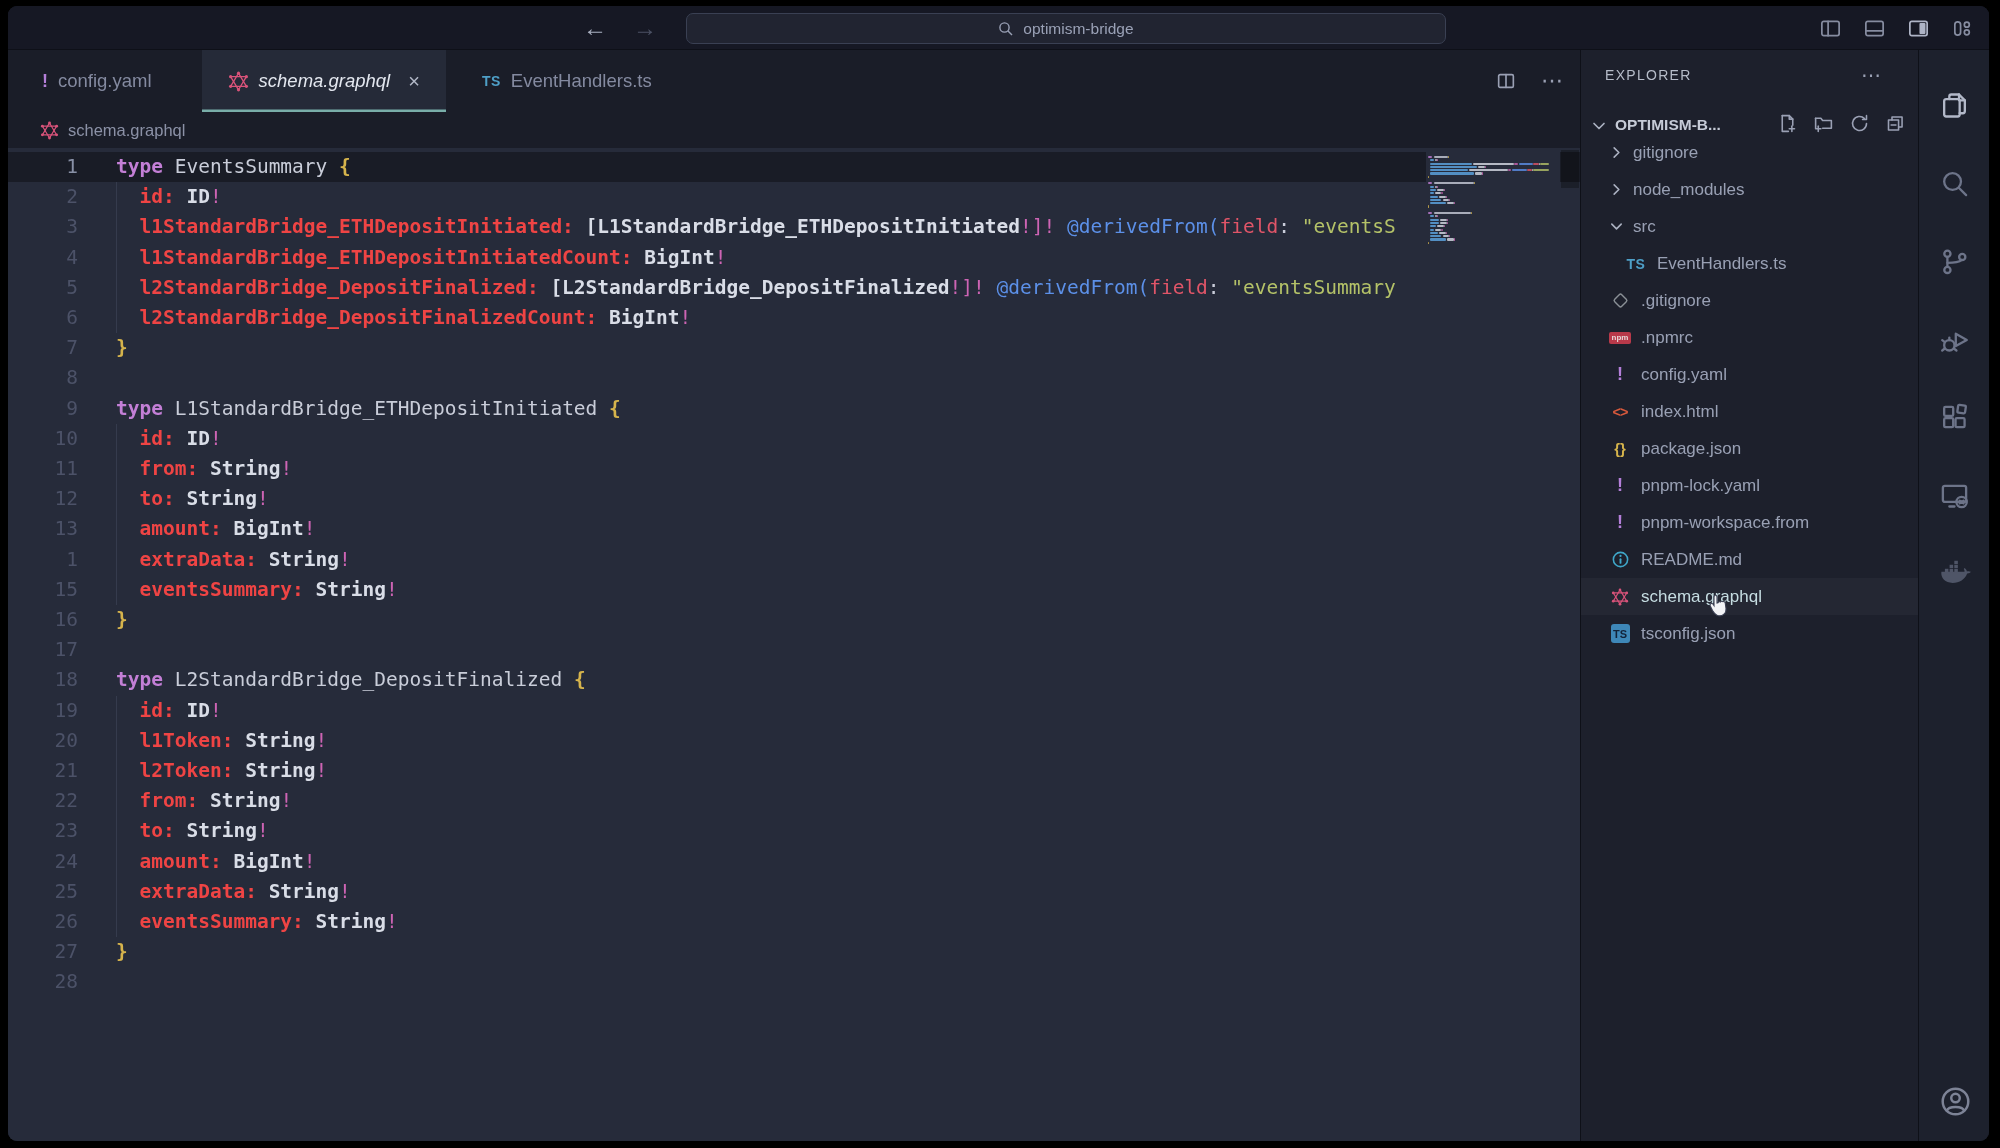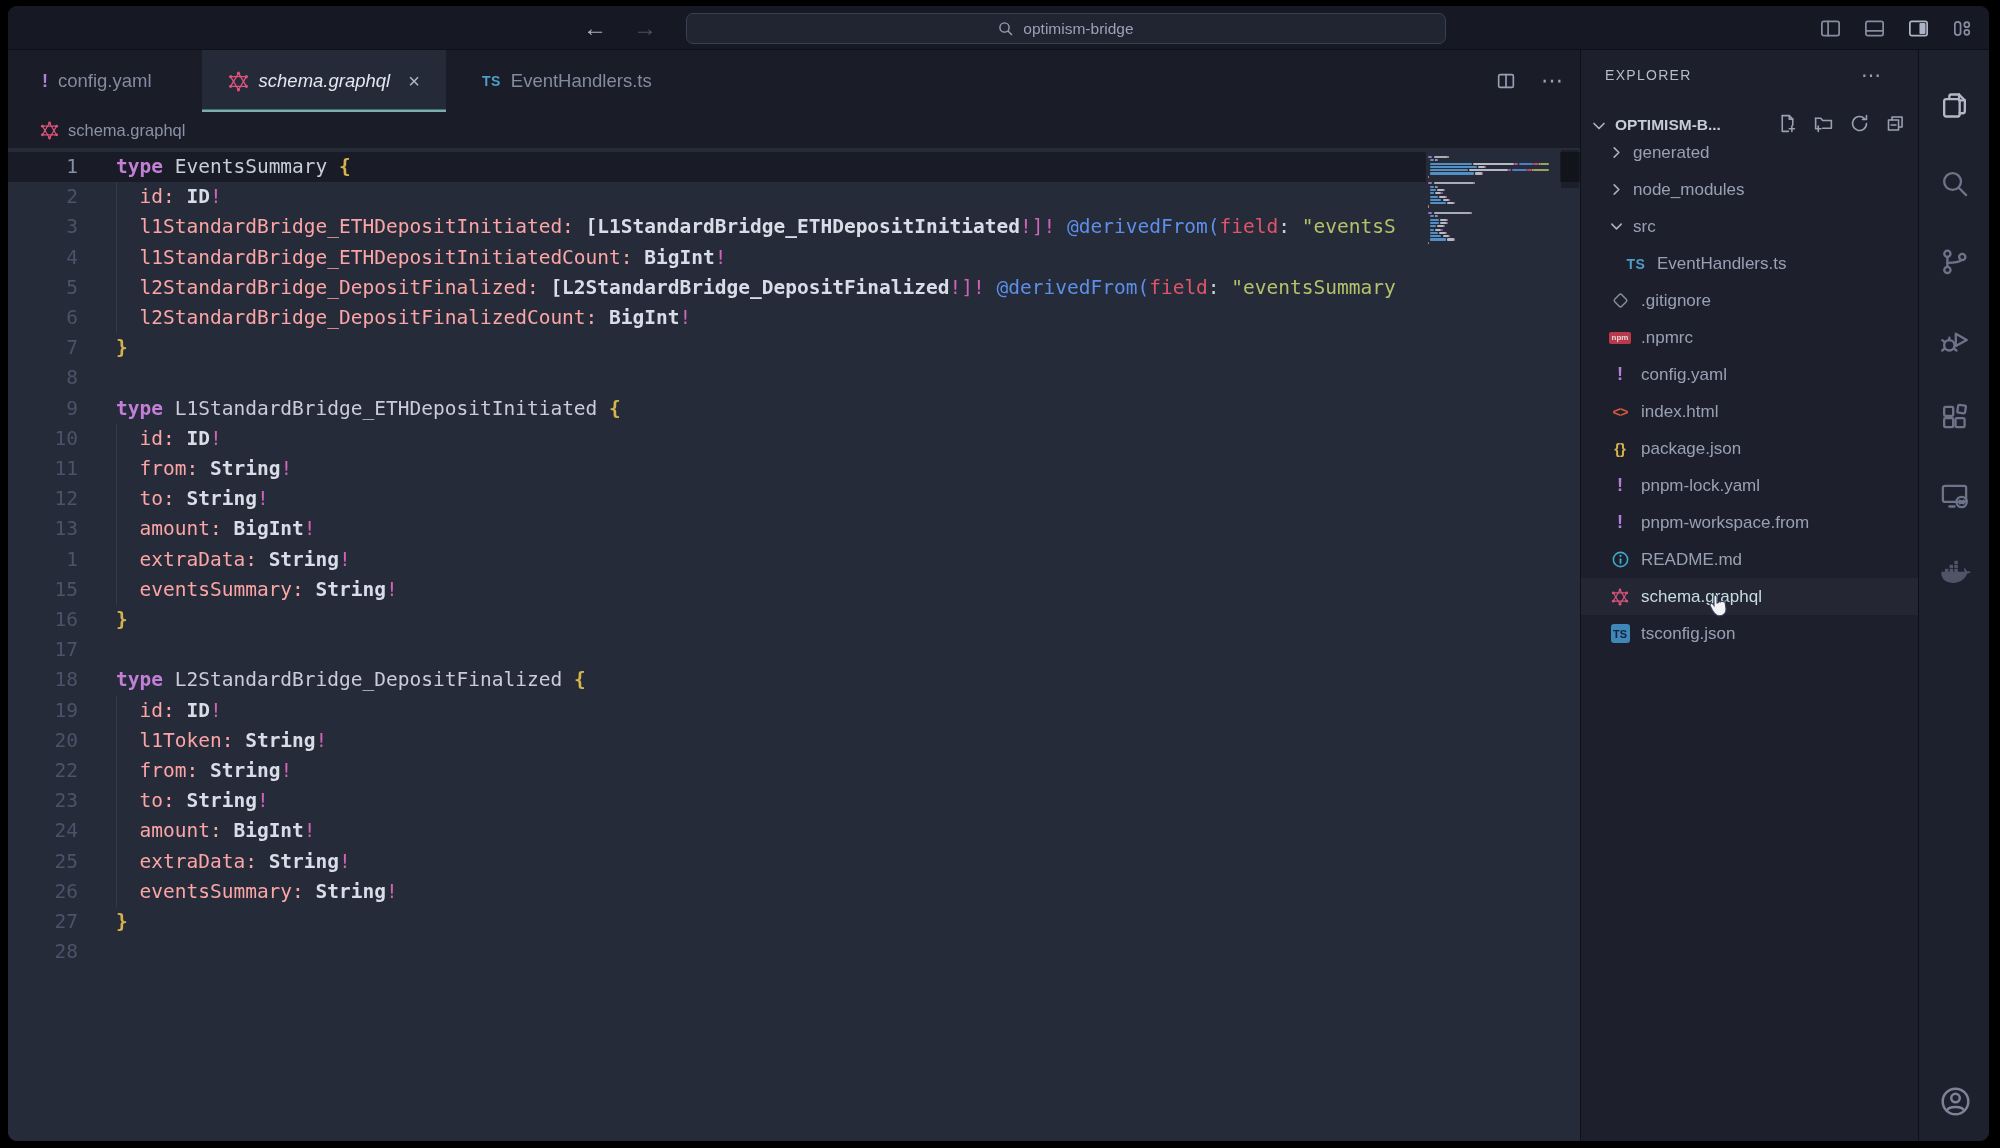--- a/index.html
+++ b/index.html
@@ -53,21 +53,21 @@
   .line { display:flex; white-space:pre; position:relative; }
   .line .num { width:70px; flex:none; text-align:right; color:#4c5268; }
   .line .content { padding-left:38px; flex:1; position:relative; }
   .line.current { background:#191c26; }
   .line.current .num { color:#8era0b6; color:#8890a6; }
   .line .guide { position:absolute; left:38px; top:0; bottom:0;
                  border-left:1px solid #353b4d; }
   .tok-kw   { color:#c37fd6; font-weight:bold; }
   .tok-typ  { color:#d9dde7; font-weight:bold; }
   .tok-brace{ color:#d6b44c; font-weight:bold; }
-  .tok-fld  { color:#fca5a5; }
+  .tok-fld  { color:#ef4444;font-weight:bold; }
   .tok-bang { color:#cd64b4; }
   .tok-dir  { color:#5c90e8; }
   .tok-arg  { color:#e05568; }
   .tok-str  { color:#b4c268; }
   .tok-pln  { color:#c9cdd9; }
 
   
   .minimap { position:absolute; top:0; right:20px; width:134px; bottom:0;
              background:#262b3a; padding-top:8px; }
   .mm-line { height:3.3px; white-space:nowrap; overflow:hidden; padding-left:2px; }
@@ -262,20 +262,21 @@
             <div class="line"><span class="num">11</span><span class="content"><i class="guide"></i><span class="tok-fld">  from:</span><span class="tok-typ"> String</span><span class="tok-bang">!</span></span></div>
             <div class="line"><span class="num">12</span><span class="content"><i class="guide"></i><span class="tok-fld">  to:</span><span class="tok-typ"> String</span><span class="tok-bang">!</span></span></div>
             <div class="line"><span class="num">13</span><span class="content"><i class="guide"></i><span class="tok-fld">  amount:</span><span class="tok-typ"> BigInt</span><span class="tok-bang">!</span></span></div>
             <div class="line"><span class="num">1</span><span class="content"><i class="guide"></i><span class="tok-fld">  extraData:</span><span class="tok-typ"> String</span><span class="tok-bang">!</span></span></div>
             <div class="line"><span class="num">15</span><span class="content"><i class="guide"></i><span class="tok-fld">  eventsSummary:</span><span class="tok-typ"> String</span><span class="tok-bang">!</span></span></div>
             <div class="line"><span class="num">16</span><span class="content"><span class="tok-brace">}</span></span></div>
             <div class="line"><span class="num">17</span><span class="content"></span></div>
             <div class="line"><span class="num">18</span><span class="content"><span class="tok-kw">type</span><span class="tok-pln"> L2StandardBridge_DepositFinalized </span><span class="tok-brace">{</span></span></div>
             <div class="line"><span class="num">19</span><span class="content"><i class="guide"></i><span class="tok-fld">  id:</span><span class="tok-typ"> ID</span><span class="tok-bang">!</span></span></div>
             <div class="line"><span class="num">20</span><span class="content"><i class="guide"></i><span class="tok-fld">  l1Token:</span><span class="tok-typ"> String</span><span class="tok-bang">!</span></span></div>
+            <div class="line"><span class="num">21</span><span class="content"><i class="guide"></i><span class="tok-fld">  l2Token:</span><span class="tok-typ"> String</span><span class="tok-bang">!</span></span></div>
             <div class="line"><span class="num">22</span><span class="content"><i class="guide"></i><span class="tok-fld">  from:</span><span class="tok-typ"> String</span><span class="tok-bang">!</span></span></div>
             <div class="line"><span class="num">23</span><span class="content"><i class="guide"></i><span class="tok-fld">  to:</span><span class="tok-typ"> String</span><span class="tok-bang">!</span></span></div>
             <div class="line"><span class="num">24</span><span class="content"><i class="guide"></i><span class="tok-fld">  amount:</span><span class="tok-typ"> BigInt</span><span class="tok-bang">!</span></span></div>
             <div class="line"><span class="num">25</span><span class="content"><i class="guide"></i><span class="tok-fld">  extraData:</span><span class="tok-typ"> String</span><span class="tok-bang">!</span></span></div>
             <div class="line"><span class="num">26</span><span class="content"><i class="guide"></i><span class="tok-fld">  eventsSummary:</span><span class="tok-typ"> String</span><span class="tok-bang">!</span></span></div>
             <div class="line"><span class="num">27</span><span class="content"><span class="tok-brace">}</span></span></div>
             <div class="line"><span class="num">28</span><span class="content"></span></div>
           </div>
         <div class="minimap" id="minimap">
             <div class="mm-line"><i style="width: 4.48px; margin-left: 0px; background: rgb(195, 127, 214);"></i><i style="width: 14.56px; margin-left: 1.12px; background: rgb(201, 205, 217);"></i><i style="width: 1.12px; margin-left: 0px; background: rgb(214, 180, 76);"></i></div>
@@ -368,21 +369,21 @@
       </div>
       <div class="tree" id="tree">
           <div class="trow lvl1">
             <span class="chev">
               <span style="display: flex; align-items: center; justify-content: center;">
                 <svg width="15" height="15" viewBox="0 0 16 16">
                   <path d="M5.5 3 L10.5 8 L5.5 13" fill="none" stroke="#aab0c0" stroke-width="1.7" stroke-linecap="round" stroke-linejoin="round"></path>
                 </svg>
               </span>
             </span>
-            <span>generated</span>
+            <span>gitignore</span>
           </div>
           <div class="trow lvl1">
             <span class="chev">
               <span style="display: flex; align-items: center; justify-content: center;">
                 <svg width="15" height="15" viewBox="0 0 16 16">
                   <path d="M5.5 3 L10.5 8 L5.5 13" fill="none" stroke="#aab0c0" stroke-width="1.7" stroke-linecap="round" stroke-linejoin="round"></path>
                 </svg>
               </span>
             </span>
             <span>node_modules</span>

